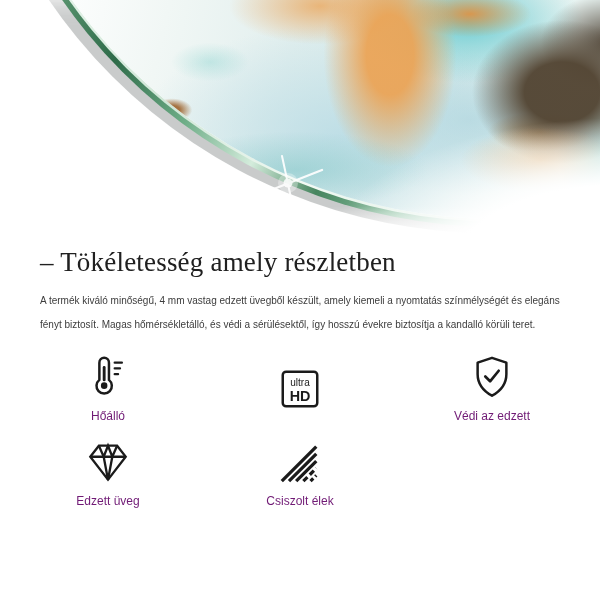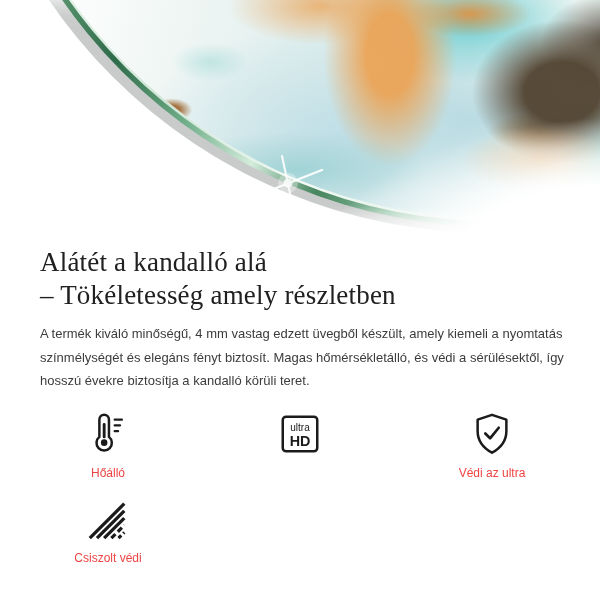--- a/index.html
+++ b/index.html
@@ -57,31 +57,31 @@
   
   .content{padding:0 40px;}
   h1{
     margin:0;padding-top:6px;
     font-family:"Liberation Serif",serif;font-weight:400;
     font-size:27px;line-height:33px;color:#202020;letter-spacing:0.2px;
   }
   h1 span{display:block;}
   .desc{
     margin:10px 0 8px 0;width:530px;
-    font-size:13px;line-height:23.5px;color:#3c3c3c;
+    font-size:10px;line-height:23.5px;color:#3c3c3c;
   }
 
   
   .features{
     margin-top:18px;padding:0 12px;
     display:grid;grid-template-columns:repeat(3,1fr);row-gap:16px;
   }
-  .feature{display:flex;flex-direction:column;align-items:center;}
+  .feature{display:flex;flex-direction:column;align-items:center;justify-content:center;}
   .feature .iconbox{height:46px;display:flex;align-items:center;justify-content:center;}
-  .feature .label{margin-top:9px;font-size:12px;color:#ef4444;text-align:center;}
+  .feature .label{margin-top:9px;font-size:12px;color:#701a75;text-align:center;}
   .feature svg{stroke:#1b1b1b;fill:none;}
 </style>
 </head>
 <body>
 
 <div class="page">
 
   <div class="hero">
     <div class="layer glass-shadow"></div>
     <div class="layer glass-edge"></div>
@@ -91,21 +91,20 @@
     <svg class="sparkle" viewBox="0 0 70 70">
       <line x1="2" y1="46" x2="68" y2="20" stroke="#ffffff" stroke-width="2.4" stroke-linecap="round"></line>
       <line x1="28" y1="6" x2="40" y2="62" stroke="#ffffff" stroke-width="2" stroke-linecap="round"></line>
       <circle cx="34" cy="33" r="4.5" fill="#ffffff" stroke="none" opacity="0.95"></circle>
       <circle cx="34" cy="33" r="10" fill="#ffffff" stroke="none" opacity="0.35"></circle>
     </svg>
   </div>
 
   <div class="content">
     <h1>
-      <span>Alátét a kandalló alá</span>
       <span>– Tökéletesség amely részletben</span>
     </h1>
     <p class="desc">A termék kiváló minőségű, 4 mm vastag edzett üvegből készült, amely kiemeli a nyomtatás színmélységét és elegáns fényt biztosít. Magas hőmérsékletálló, és védi a sérülésektől, így hosszú évekre biztosítja a kandalló körüli teret.</p>
   </div>
 
   <div class="features">
 
     <div class="feature">
       <div class="iconbox">
         <svg width="46" height="46" viewBox="0 0 48 48" stroke-width="2.6" stroke-linecap="round">
@@ -130,32 +129,43 @@
       </div>
     </div>
 
     <div class="feature">
       <div class="iconbox">
         <svg width="46" height="46" viewBox="0 0 48 48" stroke-width="2.6" stroke-linejoin="round">
           <path d="M24 4 L39 9 V21 C39 32 32 39 24 43.5 C16 39 9 32 9 21 V9 Z"></path>
           <path d="M17 23.5 L22 28.5 L31 17.5" stroke-width="2.8" stroke-linecap="round" fill="none"></path>
         </svg>
       </div>
-      <div class="label">Védi az ultra</div>
+      <div class="label">Védi az edzett</div>
     </div>
 
+    <div class="feature">
+      <div class="iconbox">
+        <svg width="46" height="46" viewBox="0 0 48 48" stroke-width="2.4" stroke-linejoin="miter">
+          <path d="M5.5 18.5 L14.5 7 H33.5 L42.5 18.5 L24 42.5 Z"></path>
+          <path d="M5.5 18.5 H42.5"></path>
+          <path d="M14.5 7 L19.5 18.5 L24 7 L28.5 18.5 L33.5 7"></path>
+          <path d="M19.5 18.5 L24 42.5 M28.5 18.5 L24 42.5"></path>
+        </svg>
+      </div>
+      <div class="label">Edzett üveg</div>
+    </div>
 
     <div class="feature">
       <div class="iconbox">
         <svg width="46" height="46" viewBox="0 0 48 48" stroke-width="3.4">
           <line x1="5" y1="44" x2="41" y2="8"></line>
           <line x1="12.5" y1="44" x2="41" y2="15.5"></line>
           <line x1="20" y1="44" x2="41" y2="23"></line>
           <line x1="27.5" y1="44" x2="41" y2="30.5" stroke-dasharray="6 3.5"></line>
           <line x1="35" y1="44" x2="41" y2="38" stroke-dasharray="4 3"></line>
         </svg>
       </div>
-      <div class="label">Csiszolt védi</div>
+      <div class="label">Csiszolt élek</div>
     </div>
 
 
   </div>
 </div>
 
 </body></html>

